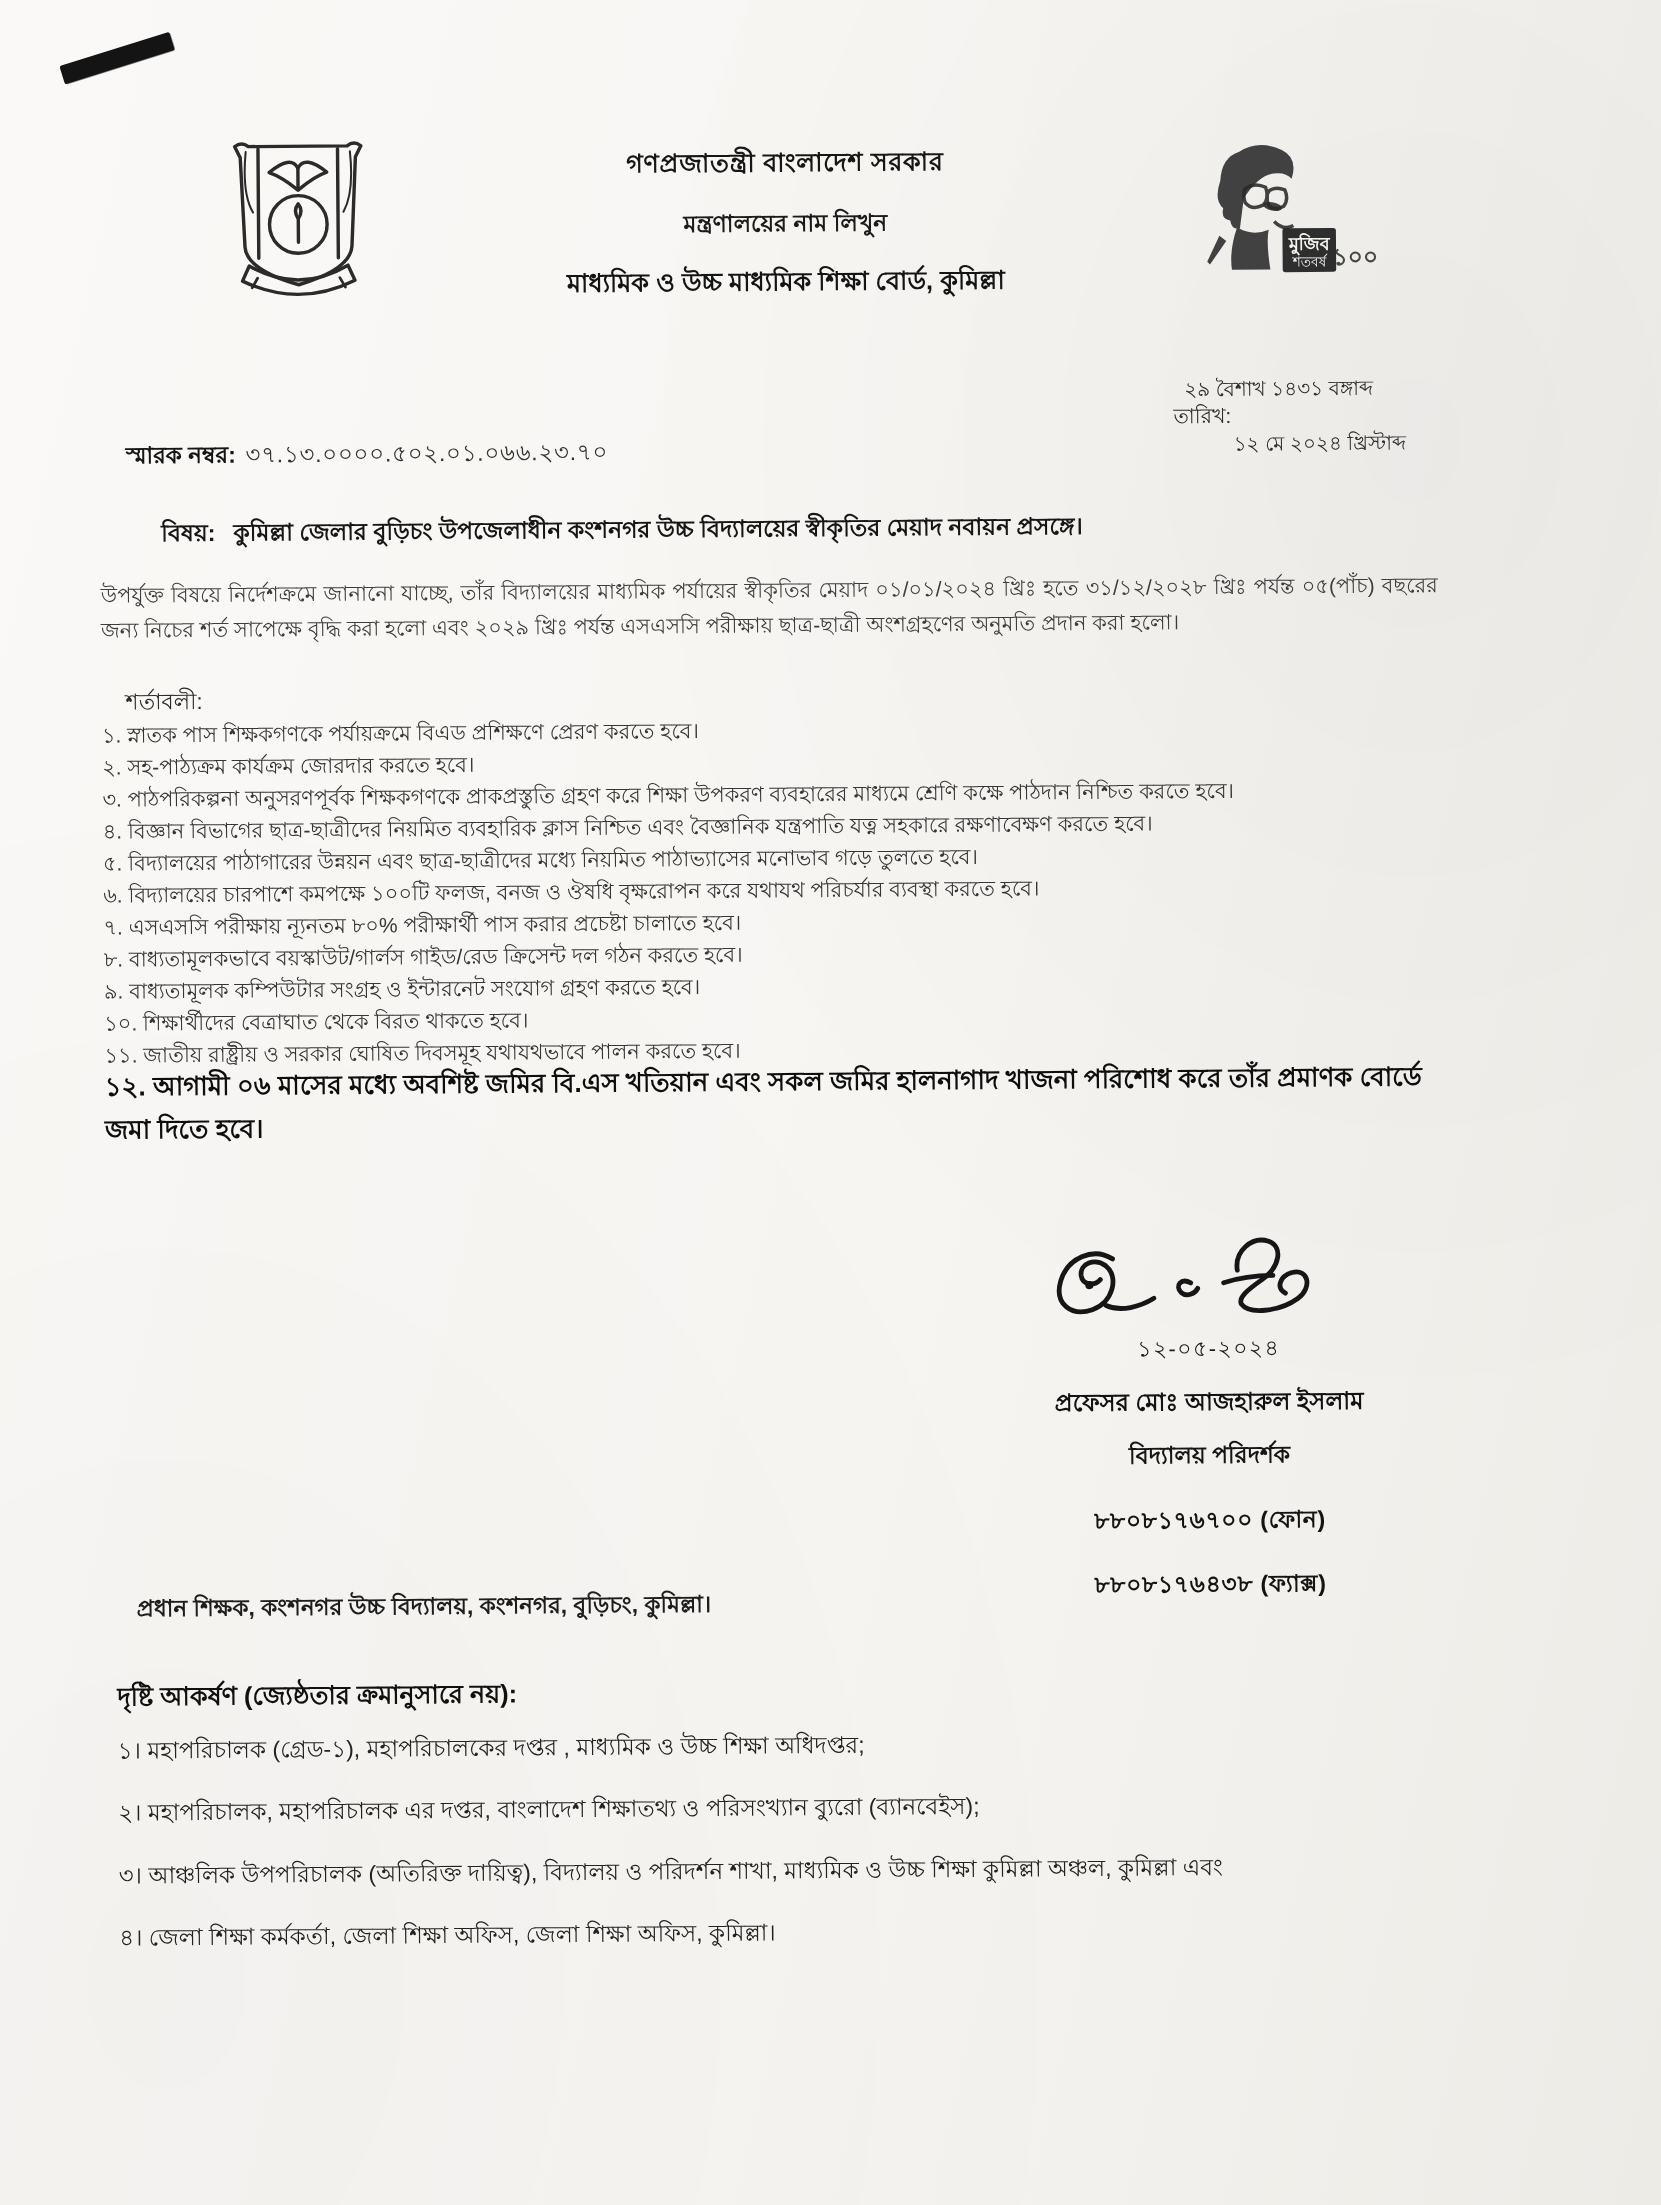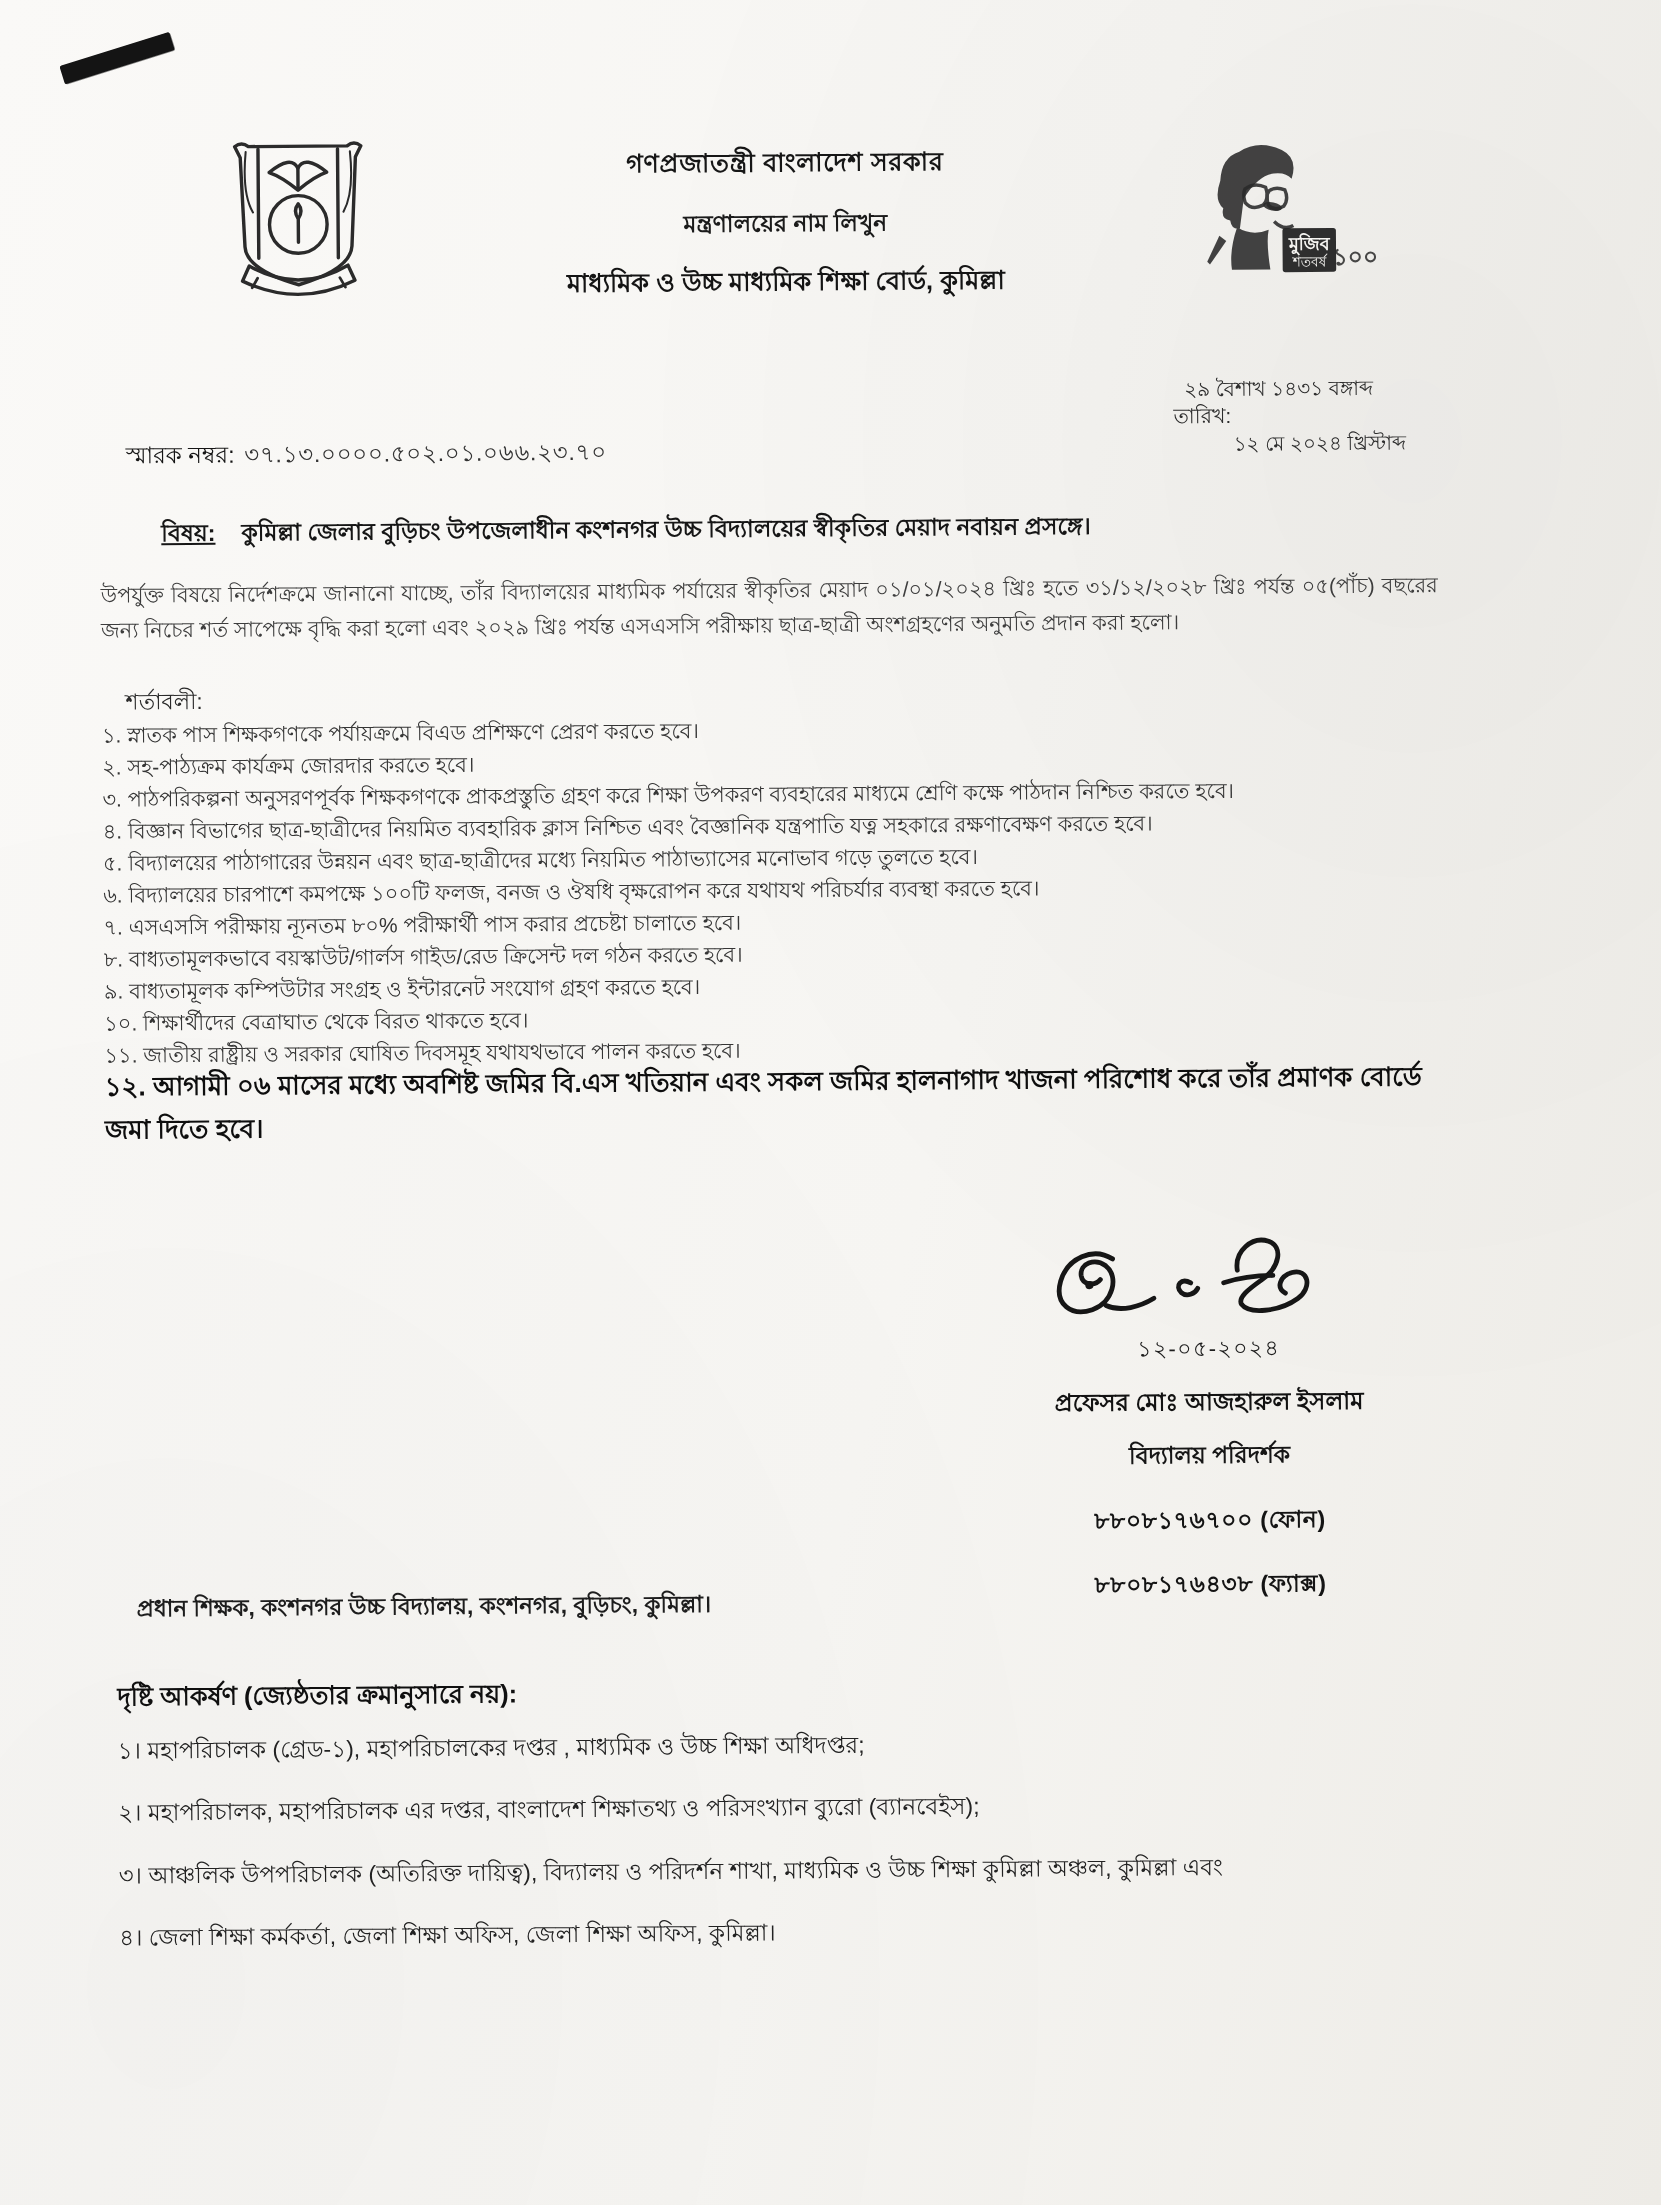--- a/index.html
+++ b/index.html
@@ -18,27 +18,27 @@
     left:66px;top:43px;width:115px;height:18.6px;background:#141414;
     transform:rotate(-17deg);border-radius:2.1px;box-shadow:0.7px 0.7px 0 rgba(0,0,0,.45);
   }
   .crest{left:221px;top:127px;width:165px;height:168px;}
   .mujib{left:1197px;top:129px;width:192px;height:168px;}
   .hdr{left:426px;top:143px;width:729px;text-align:center;}
   .hdr .l1{font-size:25.4px;font-weight:bold;letter-spacing:0.7px;color:#161616;}
   .hdr .l2{font-size:23.4px;font-weight:bold;margin-top:18.6px;color:#1b1b1b;}
   .hdr .l3{font-size:25.4px;font-weight:bold;margin-top:18px;color:#141414;}
   .memo{left:129px;top:432px;font-size:23px;color:#222;}
-  .memo .lbl{font-weight:normal;color:#151515;margin-right:9.6px;}
+  .memo .lbl{font-weight:bold;color:#151515;margin-right:9.6px;}
   .memo .num{letter-spacing:0.7px;color:#333;}
   .date-label{left:1177px;top:404px;font-size:20.6px;color:#2c2c2c;}
   .date-bn{left:1188px;top:377px;font-size:20px;color:#2e2e2e;}
   .date-gr{left:1237px;top:432px;font-size:20px;color:#2e2e2e;}
   .subject{left:164px;top:510px;width:1306px;font-size:23.4px;font-weight:bold;color:#161616;}
-  .subject .lbl{margin-right:26px;text-decoration:underline;}
+  .subject .lbl{margin-right:18px;}
   .body-par{left:103px;top:572px;width:1337px;font-size:21px;line-height:35px;
     text-align:justify;color:#3d3d3d;}
   .cond-h{left:103px;top:679px;font-size:22px;color:#2a2a2a;margin-left:24px;}
   .cond{left:103px;top:714px;width:1340px;font-size:21px;color:#353535;}
   .cond .ci{height:32px;white-space:nowrap;overflow:hidden;}
   .cond12{left:103px;top:1060px;width:1358px;font-size:26px;font-weight:bold;
     line-height:43px;color:#0e0e0e;}
   .sig-svg{left:1028px;top:1220px;width:296px;height:113px;}
   .sig-block{left:968px;top:1334px;width:474px;text-align:center;}
   .sig-date{font-size:22px;color:#1d1d1d;letter-spacing:1.4px;}

